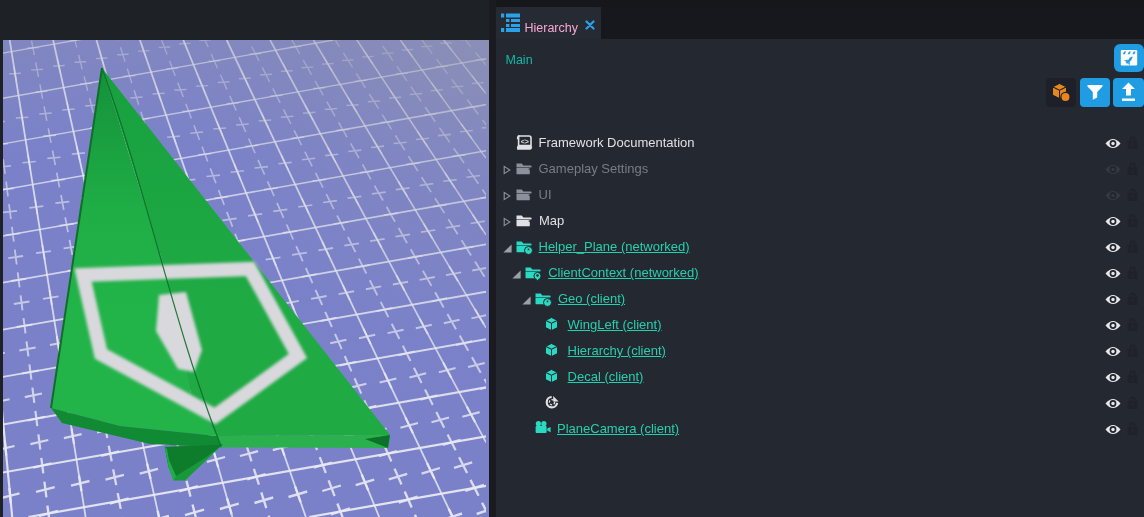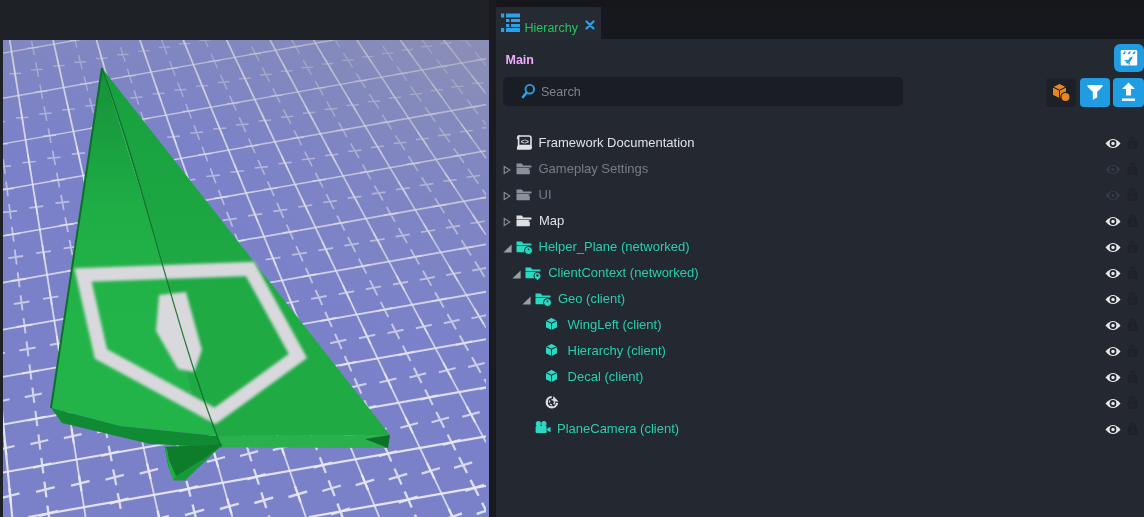--- a/index.html
+++ b/index.html
@@ -8,34 +8,34 @@
 #sep{position:absolute;left:489px;top:0;width:7px;height:517px;background:#191b20;z-index:5;}
 #vp{position:absolute;left:0;top:40px;width:489px;height:477px;overflow:hidden;background:#7a81c9;}
 #leftedge{position:absolute;left:0;top:40px;width:3px;height:477px;background:#1e2126;z-index:6;}
 #fog{position:absolute;left:0;top:0;width:489px;height:477px;background:linear-gradient(to bottom,rgba(148,150,168,0.26) 0%,rgba(148,150,168,0) 24%),radial-gradient(circle at 100% 0%,rgba(152,154,170,0.45) 0%,rgba(143,146,173,0.22) 26%,rgba(130,135,195,0.05) 46%,rgba(125,130,200,0) 62%);pointer-events:none;}
 #planesvg{position:absolute;left:0;top:0;}
 
 #panel{position:absolute;left:496px;top:0;width:648px;height:517px;background:#242831;}
 #pheadtop{position:absolute;left:0;top:0;width:648px;height:7px;background:#15171b;}
 #pheadrest{position:absolute;left:105px;top:7px;width:543px;height:32px;background:#16181e;}
 #tab{position:absolute;left:0px;top:7px;width:105px;height:32px;background:#262a33;border-radius:5px 5px 0 0;}
-#tabtxt{position:absolute;left:28.5px;top:13.5px;color:#22c55e;font-size:12.5px;}
-#main{position:absolute;left:9.5px;top:53px;color:#f0abfc;font-size:12.5px;font-weight:bold;}
+#tabtxt{position:absolute;left:28.5px;top:13.5px;color:#f9a8d4;font-size:12.5px;}
+#main{position:absolute;left:9.5px;top:53px;color:#14b8a6;font-size:12.5px;font-weight:normal;}
 #search{position:absolute;left:7px;top:77px;width:400px;height:29px;background:#1a1d24;border-radius:5px;}
 #searchtxt{position:absolute;left:38px;top:7.5px;color:#7f848d;font-size:12.5px;}
 .btn{position:absolute;border-radius:4px;}
 #btn-cube{left:550px;top:78px;width:30px;height:29px;background:#1d2028;}
 #btn-funnel{left:584px;top:78px;width:30px;height:29px;background:#1f9ce2;}
 #btn-upload{left:617px;top:78px;width:31px;height:29px;background:#1f9ce2;}
 #btn-clap{left:618px;top:44px;width:30px;height:28px;background:#1f9ce2;border-radius:6px;}
 .row{position:absolute;left:0;width:648px;height:26px;font-size:13px;margin-top:10px;}
 .row .lbl{position:absolute;top:6px;}
 .white{color:#dfe1e5;}
 .gray{color:#787d85;}
-.teal{color:#27cfae;}
+.teal{color:#27cfae;text-decoration:underline;}
 .ic{position:absolute;}
 .eye{position:absolute;left:609px;top:8px;}
 .lock{position:absolute;left:630px;top:6px;}
 </style>
 </head>
 <body>
 <div id="vp">
   <svg id="gridsvg" xmlns="http://www.w3.org/2000/svg" width="486" height="477" viewBox="0 0 486 477" style="position:absolute;left:0;top:0">
 <g stroke="#e9eaf2" fill="none" stroke-linecap="butt">
 <line x1="12.2" y1="477.0" x2="0.0" y2="350.1" stroke-width="2.17" stroke-opacity="0.91"></line>
@@ -455,27 +455,20 @@
         <rect x="0" y="15" width="3.2" height="4"></rect>
           <rect x="5" y="15" width="14" height="4"></rect>
       </g>
     </svg>
     <span id="tabtxt">Hierarchy</span>
     <svg class="ic" style="left:89px;top:13px" width="10" height="10" viewBox="0 0 10 10" xmlns="http://www.w3.org/2000/svg">
       <path d="M1.5,1.5 L8.5,8.5 M8.5,1.5 L1.5,8.5" stroke="#2ba1e8" stroke-width="2.2" stroke-linecap="round"></path>
     </svg>
   </div>
   <div id="main">Main</div>
-  <div id="search">
-    <svg class="ic" style="left:17px;top:6px" width="17" height="17" viewBox="0 0 17 17" xmlns="http://www.w3.org/2000/svg">
-      <circle cx="9.8" cy="6.2" r="4.3" stroke="#2ba1e8" stroke-width="1.9" fill="none"></circle>
-      <path d="M6.4,9.8 L3,14" stroke="#2ba1e8" stroke-width="2.6" stroke-linecap="round"></path>
-    </svg>
-    <span id="searchtxt">Search</span>
-  </div>
   <div id="btn-cube" class="btn"><svg width="30" height="29" viewBox="0 0 30 29" xmlns="http://www.w3.org/2000/svg">
   <g fill="#e8861d" stroke="#1d2127" stroke-width="1">
     <polygon points="13.5,5.5 20.5,8.9 13.5,12.3 6.5,8.9"></polygon>
     <polygon points="6.5,8.9 13.5,12.3 13.5,20.5 6.5,17.1"></polygon>
     <polygon points="20.5,8.9 13.5,12.3 13.5,20.5 20.5,17.1"></polygon>
   </g>
   <circle cx="19.5" cy="19" r="4.6" fill="#e8861d" stroke="#1d2127" stroke-width="1.2"></circle>
 </svg></div>
   <div id="btn-funnel" class="btn"><svg width="30" height="29" viewBox="0 0 30 29" xmlns="http://www.w3.org/2000/svg">
   <path d="M7.5,7 H22.5 V8.6 L17.2,14 V19.6 L12.8,21.8 V14 L7.5,8.6 Z" fill="#fff"></path>

